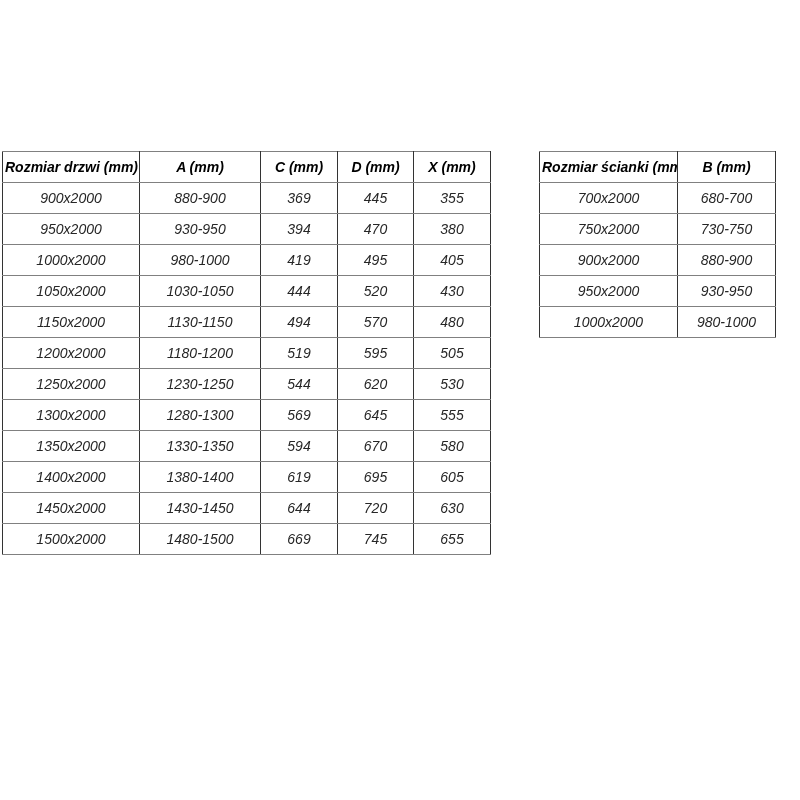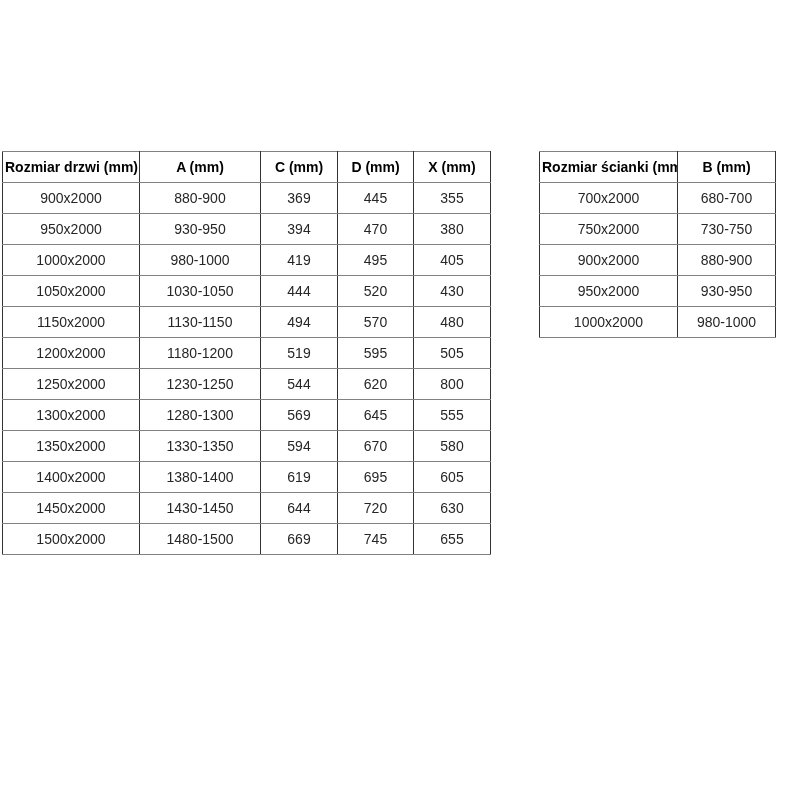--- a/index.html
+++ b/index.html
@@ -15,20 +15,21 @@
     width: 800px;
     height: 800px;
     background: var(--bg, #ffffff);
     overflow: hidden;
   }
   table.spec-table {
     position: absolute;
     border-collapse: collapse;
     table-layout: fixed;
     background: var(--bg, #ffffff);
+    font-style: italic;
   }
   table.spec-table th,
   table.spec-table td {
     border-top: 1px solid var(--border-h, #808080);
     border-bottom: 1px solid var(--border-h, #808080);
     border-left: 1px solid var(--border-v, #333333);
     border-right: 1px solid var(--border-v, #333333);
     text-align: center;
     vertical-align: middle;
     height: 30px;
@@ -119,21 +120,21 @@
           <td>1180-1200</td>
           <td>519</td>
           <td>595</td>
           <td>505</td>
         </tr>
         <tr>
           <td>1250x2000</td>
           <td>1230-1250</td>
           <td>544</td>
           <td>620</td>
-          <td>800</td>
+          <td>530</td>
         </tr>
         <tr>
           <td>1300x2000</td>
           <td>1280-1300</td>
           <td>569</td>
           <td>645</td>
           <td>555</td>
         </tr>
         <tr>
           <td>1350x2000</td>

